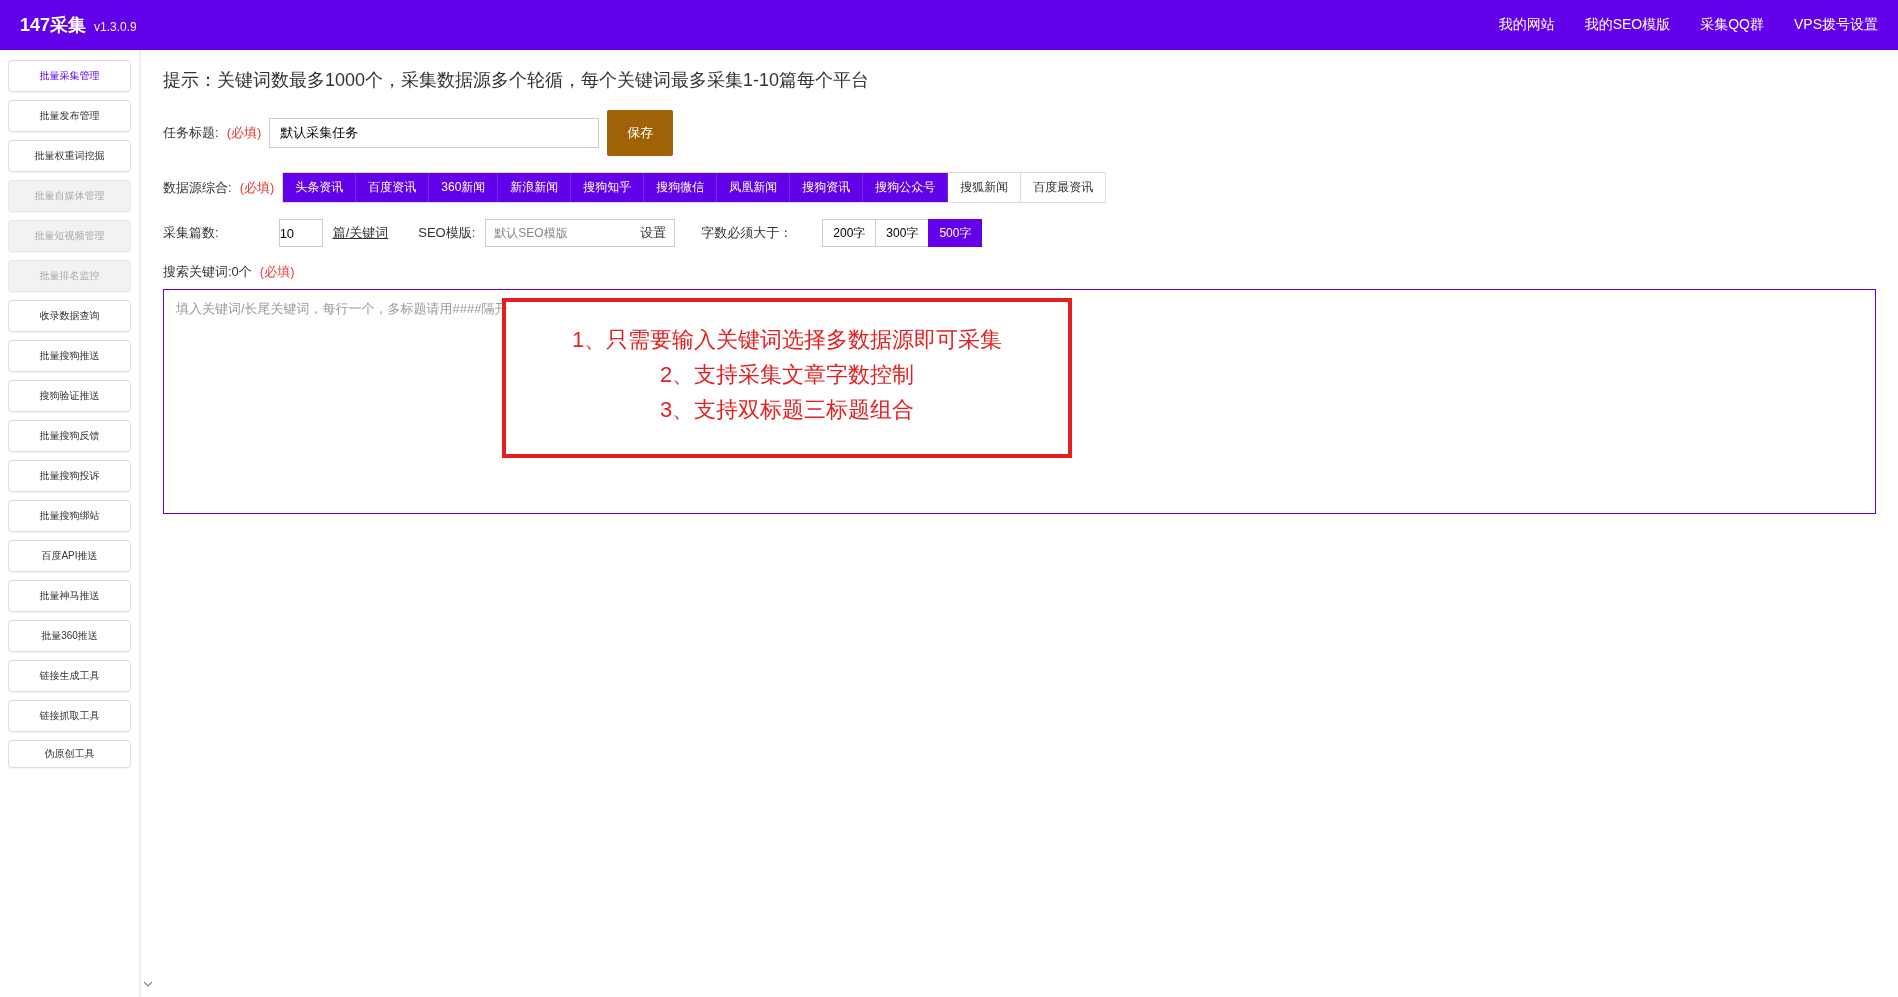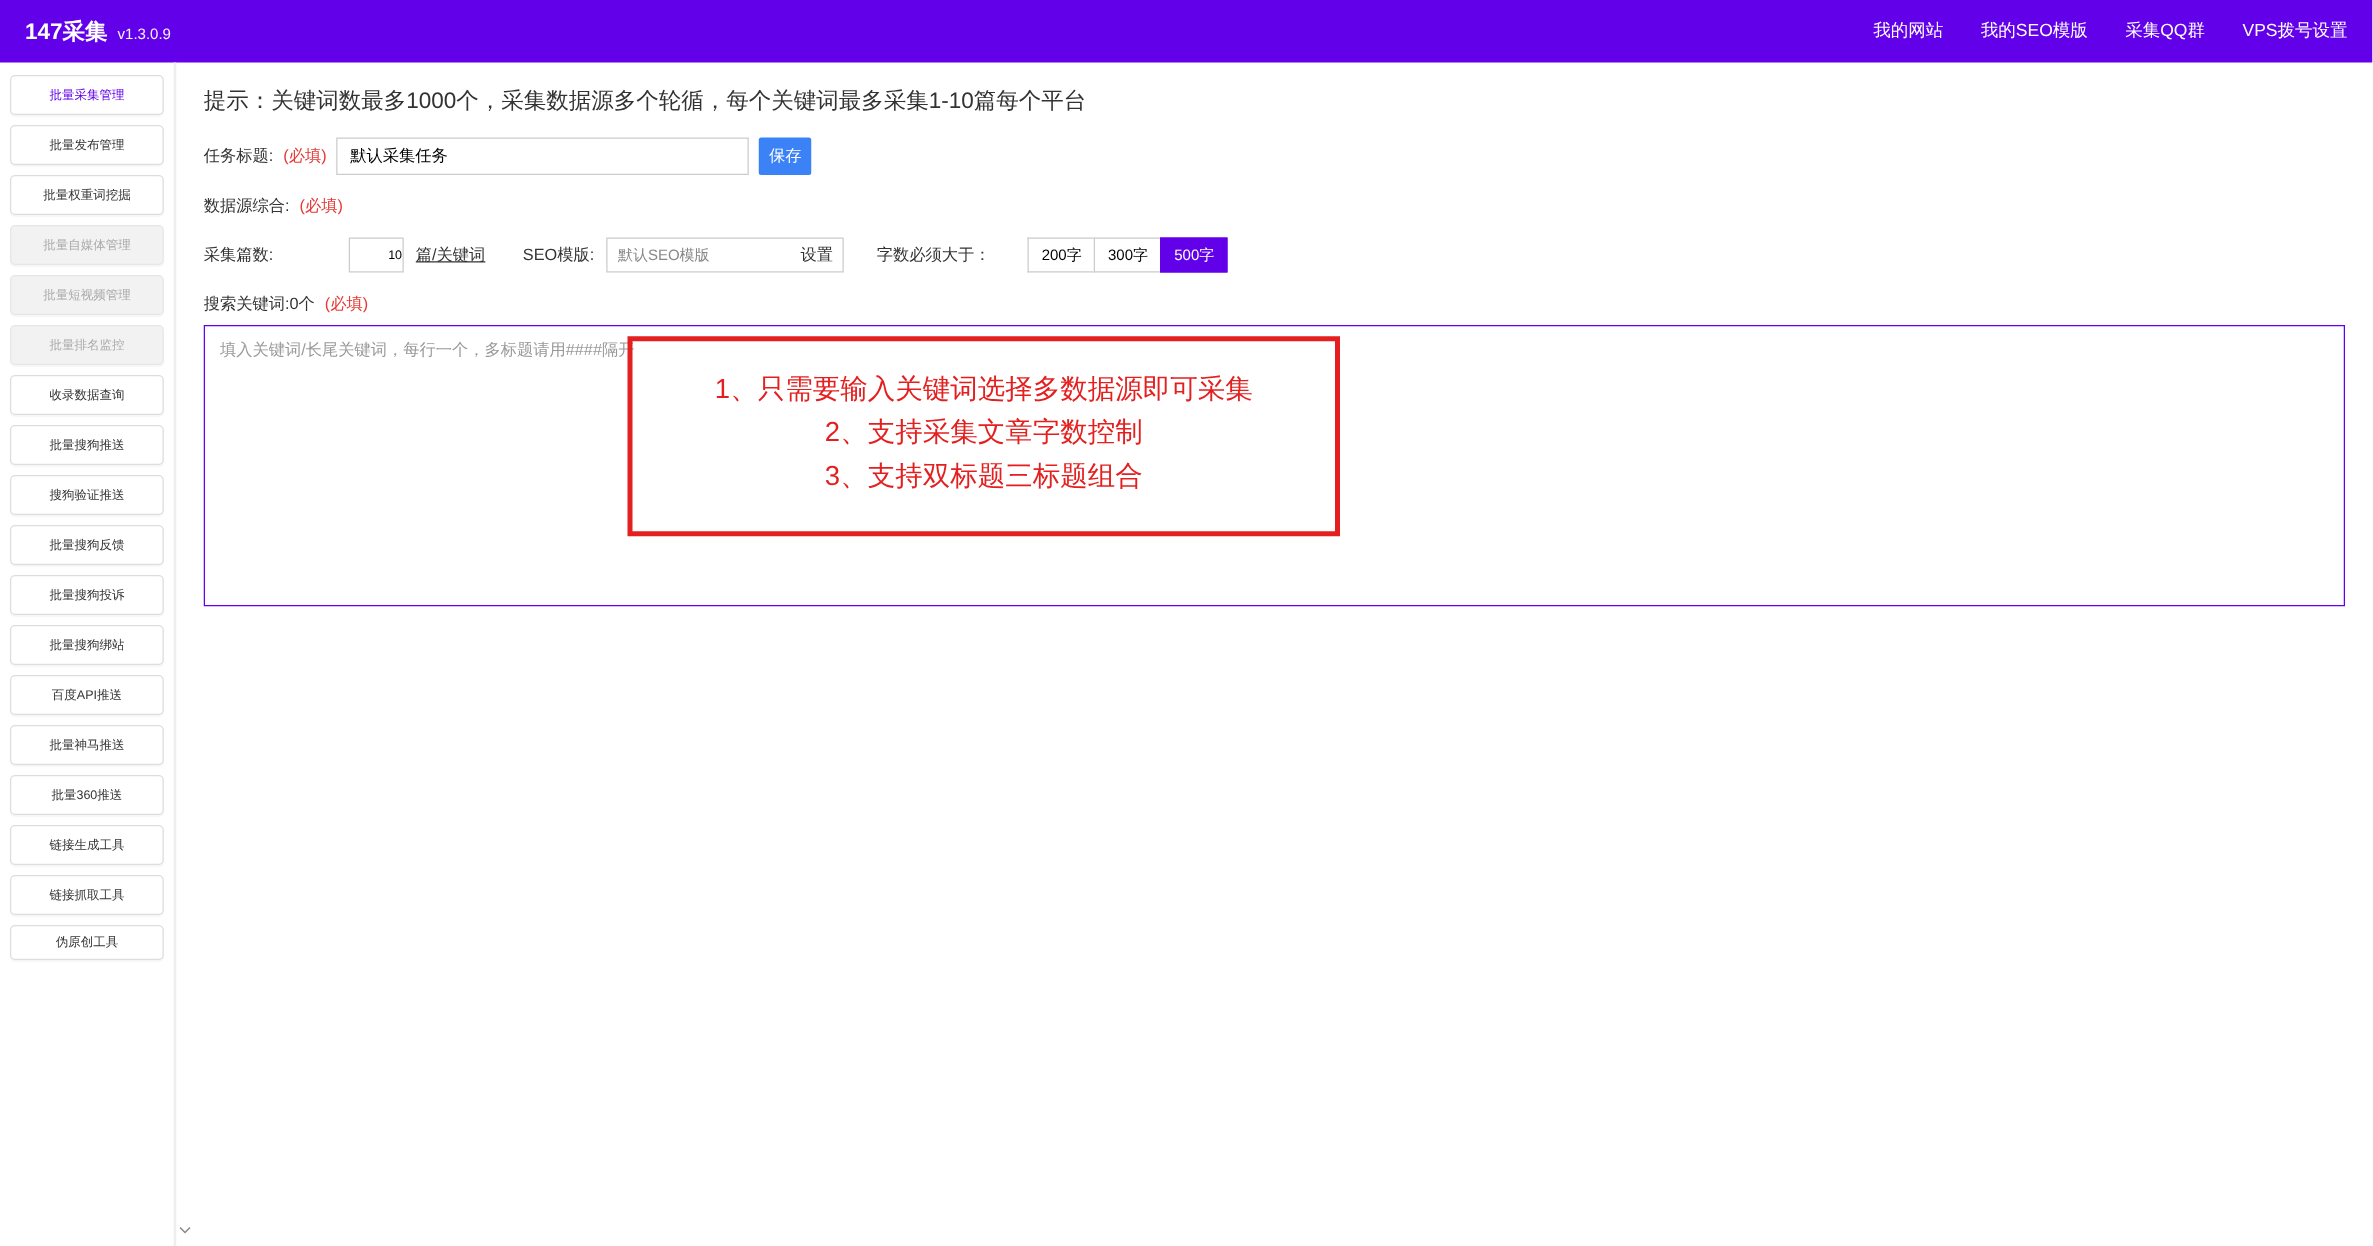--- a/index.html
+++ b/index.html
@@ -98,25 +98,25 @@
     .text-input {
       border: 1px solid #ccc;
       height: 30px;
       padding: 0 10px;
       font-size: 13px;
       outline: none;
     }
     .task-title-input { width: 330px; }
 
     .btn-primary {
-      background: #3b82f6;
+      background: #a16207;
       color: #fff;
       border: none;
-      height: 30px;
-      padding: 0 8px;
+      height: 46px;
+      padding: 0 20px;
       font-size: 13px;
       cursor: pointer;
       border-radius: 2px;
     }
 
     .source-tags {
       display: flex;
       flex-wrap: nowrap;
       border: 1px solid #ddd;
     }
@@ -135,22 +135,22 @@
       border-right: 1px solid #ddd;
     }
     .source-tag.inactive:last-child { border-right: none; }
     .source-tag:last-child { border-right: none; }
 
     .row3 { gap: 10px; }
     .count-input {
       border: 1px solid #ccc;
       height: 28px;
       width: 44px;
-      text-align: right;
-      font-size: 10px;
+      text-align: left;
+      font-size: 13px;
     }
     .count-suffix { font-size: 13px; color: #333; text-decoration: underline; }
 
     .seo-select-wrap {
       display: flex;
       align-items: center;
       border: 1px solid #ccc;
       height: 28px;
       width: 190px;
       padding: 0 8px;
@@ -263,20 +263,33 @@
     <div class="row">
       <span class="label">任务标题:</span>
       <span class="required">(必填)</span>
       <input class="text-input task-title-input" value="默认采集任务" style="">
       <button class="btn-primary">保存</button>
     </div>
 
     <div class="row">
       <span class="label">数据源综合:</span>
       <span class="required">(必填)</span>
+      <div class="source-tags" id="source-tags">
+          <div class="source-tag">头条资讯</div>
+          <div class="source-tag">百度资讯</div>
+          <div class="source-tag">360新闻</div>
+          <div class="source-tag">新浪新闻</div>
+          <div class="source-tag">搜狗知乎</div>
+          <div class="source-tag">搜狗微信</div>
+          <div class="source-tag">凤凰新闻</div>
+          <div class="source-tag">搜狗资讯</div>
+          <div class="source-tag">搜狗公众号</div>
+          <div class="source-tag inactive">搜狐新闻</div>
+          <div class="source-tag inactive">百度最资讯</div>
+        </div>
     </div>
 
     <div class="row row3">
       <span class="label">采集篇数:</span>
       <span style="width:40px"></span>
       <input class="count-input" value="10" style="">
       <span class="count-suffix">篇/关键词</span>
       <span style="width:10px"></span>
       <span class="label">SEO模版:</span>
       <div class="seo-select-wrap">

